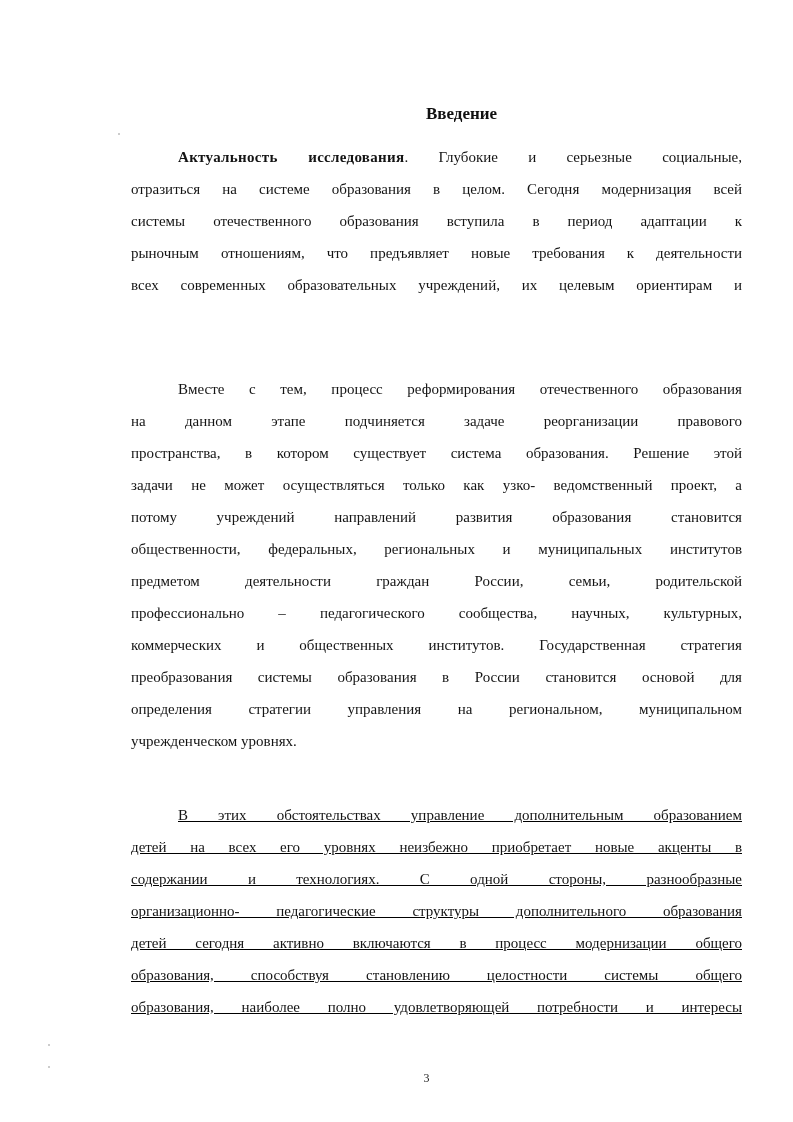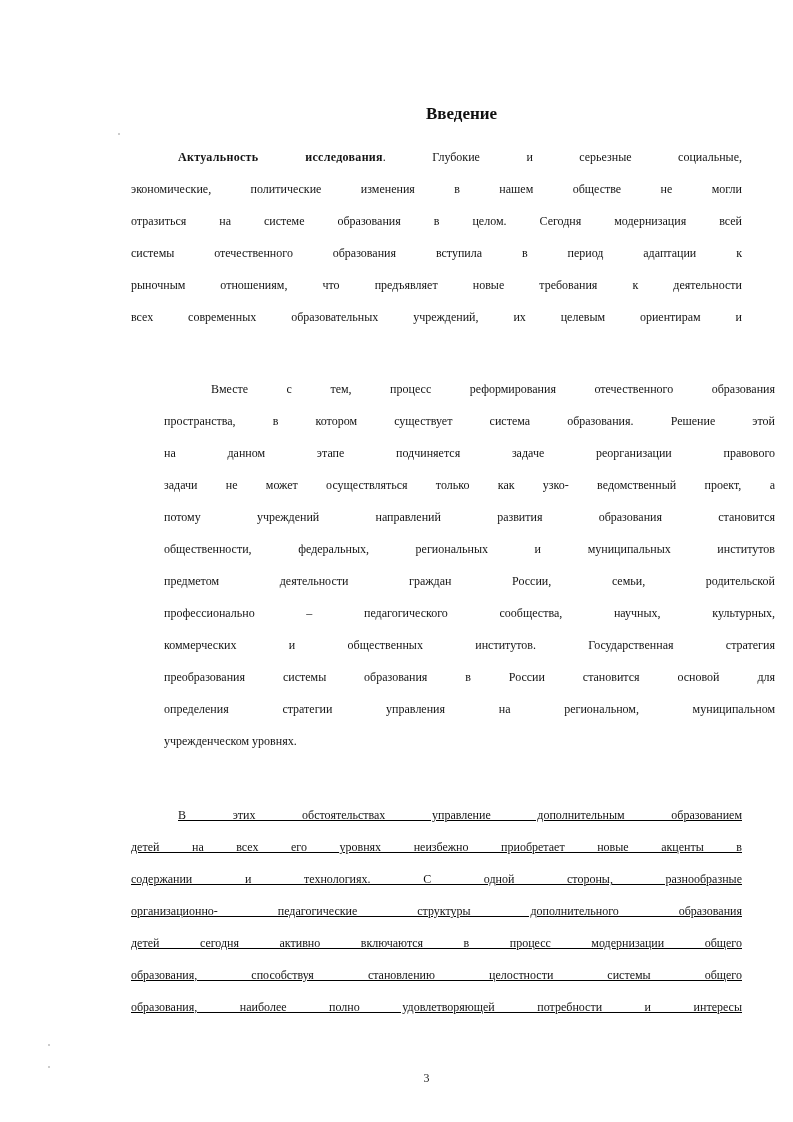--- a/index.html
+++ b/index.html
@@ -5,21 +5,21 @@
   html, body { margin: 0; padding: 0; background: #ffffff; }
   body { width: 793px; height: 1122px; position: relative; overflow: hidden; }
   .page { position: absolute; left: 0; top: 0; width: 793px; height: 1122px; background: #fff; padding-left: 20px; }
   .title {
     position: absolute; left: 0; width: 793px; top: 104px;
     text-align: center; padding-left: 130px; box-sizing: border-box;
     font-family: "Liberation Serif", serif; font-weight: bold; font-size: 17px; color: #111;
   }
   .para { position: absolute; left: 131px; width: 611px; }
   .line {
-    font-family: "Liberation Serif", serif; font-size: 12px; color: #141414;
+    font-family: "Liberation Serif", serif; font-size: 15px; color: #141414;
     height: 32px; line-height: 32px; white-space: nowrap;
     text-align: justify; text-align-last: justify;
   }
   .line.last { text-align-last: left; }
   .line.indent { padding-left: 47px; }
   .line b { font-weight: bold; letter-spacing: 0.3px; }
   .pagenum {
     position: absolute; top: 1071px; left: 0; width: 793px; text-align: center; padding-left: 60px; box-sizing: border-box;
     font-family: "Liberation Serif", serif; font-size: 12px; color: #222;
   }
@@ -27,31 +27,30 @@
 </style>
 </head>
 <body>
 
 <div class="page">
 
   <div class="title">Введение</div>
 
   <div class="para" style="top:141px;">
     <div class="line indent"><b>Актуальность исследования</b><span>. Глубокие и серьезные социальные,</span></div>
-    <div class="line">экономические, политические изменения в нашем обществе  не  могли</div>
     <div class="line">отразиться на системе образования в целом. Сегодня модернизация всей</div>
     <div class="line">системы отечественного образования вступила в период адаптации к</div>
     <div class="line">рыночным отношениям, что  предъявляет новые требования к деятельности</div>
     <div class="line">всех современных образовательных учреждений, их целевым ориентирам и</div>
   </div>
 
-  <div class="para" style="top:373px;margin-left:33px;">
+  <div class="para" style="top:373px;">
     <div class="line indent">Вместе с тем, процесс реформирования отечественного образования</div>
+    <div class="line">на данном этапе подчиняется задаче реорганизации правового</div>
     <div class="line">пространства, в котором существует система образования. Решение этой</div>
-    <div class="line">на данном этапе подчиняется задаче реорганизации правового</div>
     <div class="line">задачи не может осуществляться только как узко- ведомственный проект, а</div>
     <div class="line">потому учреждений  направлений развития образования становится</div>
     <div class="line">общественности, федеральных, региональных и муниципальных институтов</div>
     <div class="line">предметом деятельности граждан России, семьи, родительской</div>
     <div class="line">профессионально – педагогического сообщества, научных, культурных,</div>
     <div class="line">коммерческих и общественных институтов. Государственная стратегия</div>
     <div class="line">преобразования системы образования в России становится основой для</div>
     <div class="line">определения стратегии  управления  на региональном, муниципальном</div>
     <div class="line last">учрежденческом уровнях.</div>
   </div>

